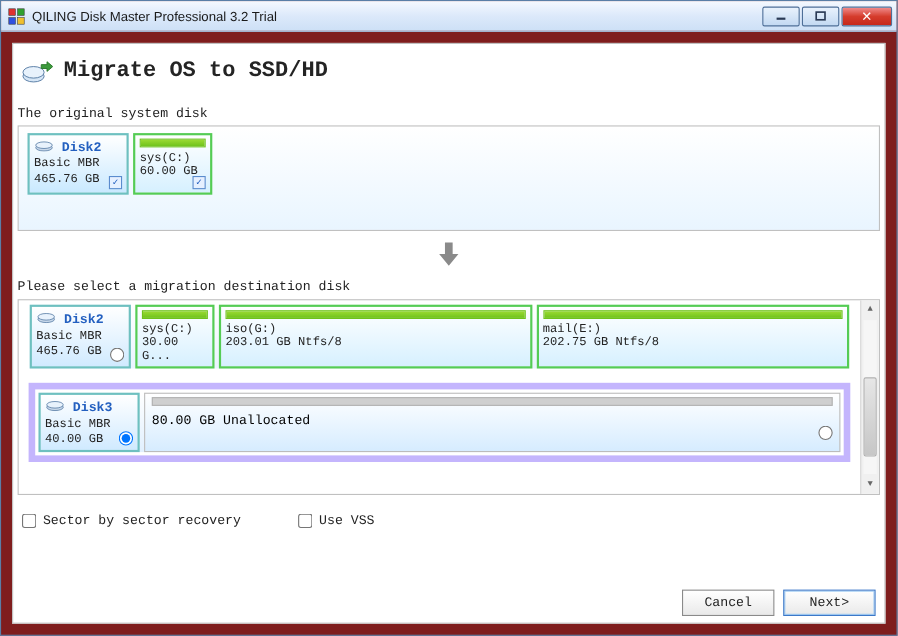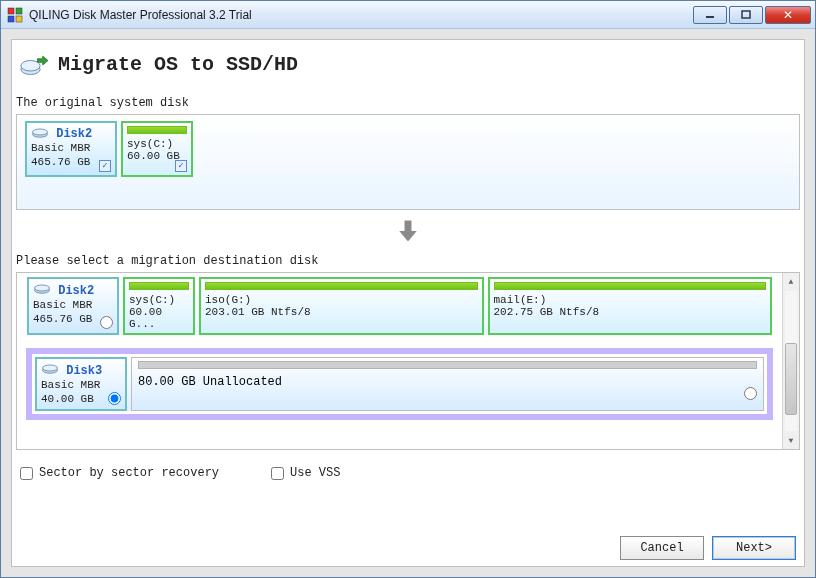--- a/index.html
+++ b/index.html
@@ -1,17 +1,17 @@
 <!DOCTYPE html>
 <html><head>
 <meta charset="utf-8">
 <style>
   *{box-sizing:border-box;margin:0;padding:0}
   body{font-family:"Courier New",monospace;font-size:12px;background:#fff;width:816px;height:578px;overflow:hidden}
-  .window{width:816px;height:578px;border:1px solid #5a7ea6;background:#e5e5e5;position:relative}
+  .window{width:816px;height:578px;border:1px solid #5a7ea6;background:#7f1d1d;position:relative}
   .titlebar{height:28px;background:linear-gradient(#f5f9ff,#dce9fa,#cde0f6);border-bottom:1px solid #a7c2e0;display:flex;align-items:center;padding:0 4px}
   .titlebar .app-icon{width:16px;height:16px;margin:0 6px 0 2px}
   .titlebar .title{font-family:"Segoe UI",Tahoma,sans-serif;font-size:12px;color:#1a1a1a}
   .titlebar .spacer{flex:1}
   .winbtn{width:34px;height:18px;margin-left:2px;border:1px solid #4e6f98;border-radius:2px;display:flex;align-items:center;justify-content:center;font-family:"Segoe UI Symbol",sans-serif;font-size:10px}
   .winbtn.min,.winbtn.max{background:linear-gradient(#e9f2fc,#c3d9f2);color:#2a3a55}
   .winbtn.close{background:linear-gradient(#f08b8b,#d53c2c,#c6281b);color:#fff;width:46px;font-size:12px}
   .content{position:absolute;left:10px;top:38px;right:10px;bottom:10px;border:1px solid #c0c0c0;background:#fff}
   .header{display:flex;align-items:center;gap:10px;padding:10px 8px 18px 8px}
   .header .hicon{width:28px;height:28px}
@@ -171,21 +171,21 @@
                     <ellipse cx="12" cy="8" rx="10" ry="4" fill="#e8f2fc" stroke="#5a7ea6"></ellipse>
                   </svg>
                 <span class="dname">Disk2</span><br>
                 <span class="small">Basic MBR</span><br>
                 <span class="small">465.76 GB</span>
                 <input type="radio" name="destdisk" style="">
               </div>
               <div class="p-card" style="width:72px">
                 <div class="bar"></div>
                 <div class="pname">sys(C:)</div>
-                <div class="psize">60.00 G...</div>
+                <div class="psize">30.00 G...</div>
               </div>
               <div class="p-card" style="flex:1">
                 <div class="bar"></div>
                 <div class="pname">iso(G:)</div>
                 <div class="psize">203.01 GB Ntfs/8</div>
               </div>
               <div class="p-card" style="flex:1">
                 <div class="bar"></div>
                 <div class="pname">mail(E:)</div>
                 <div class="psize">202.75 GB Ntfs/8</div>

